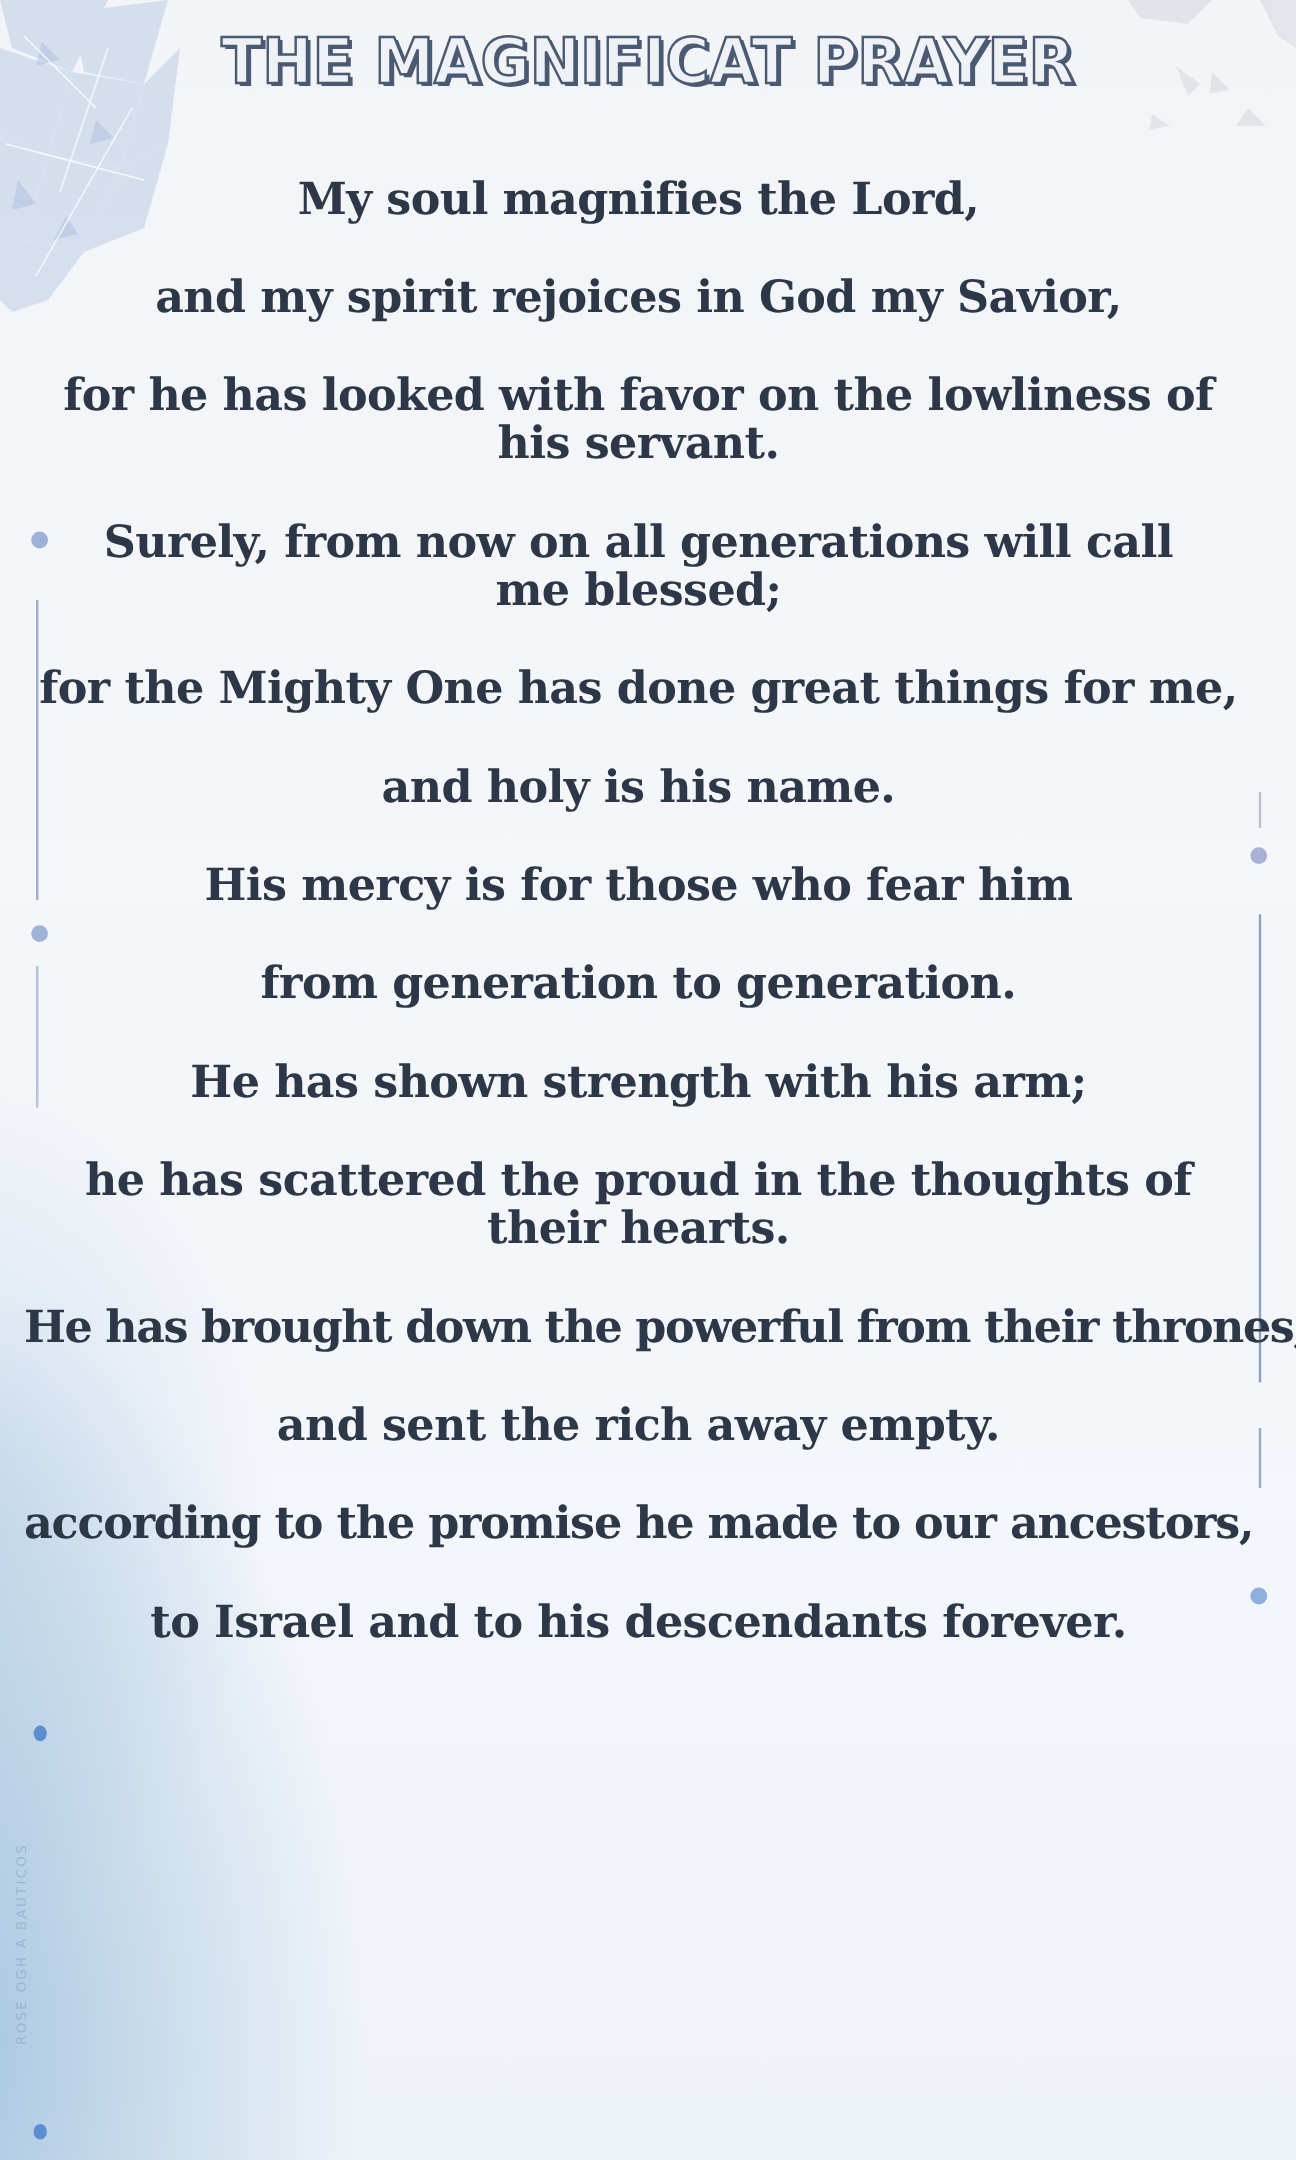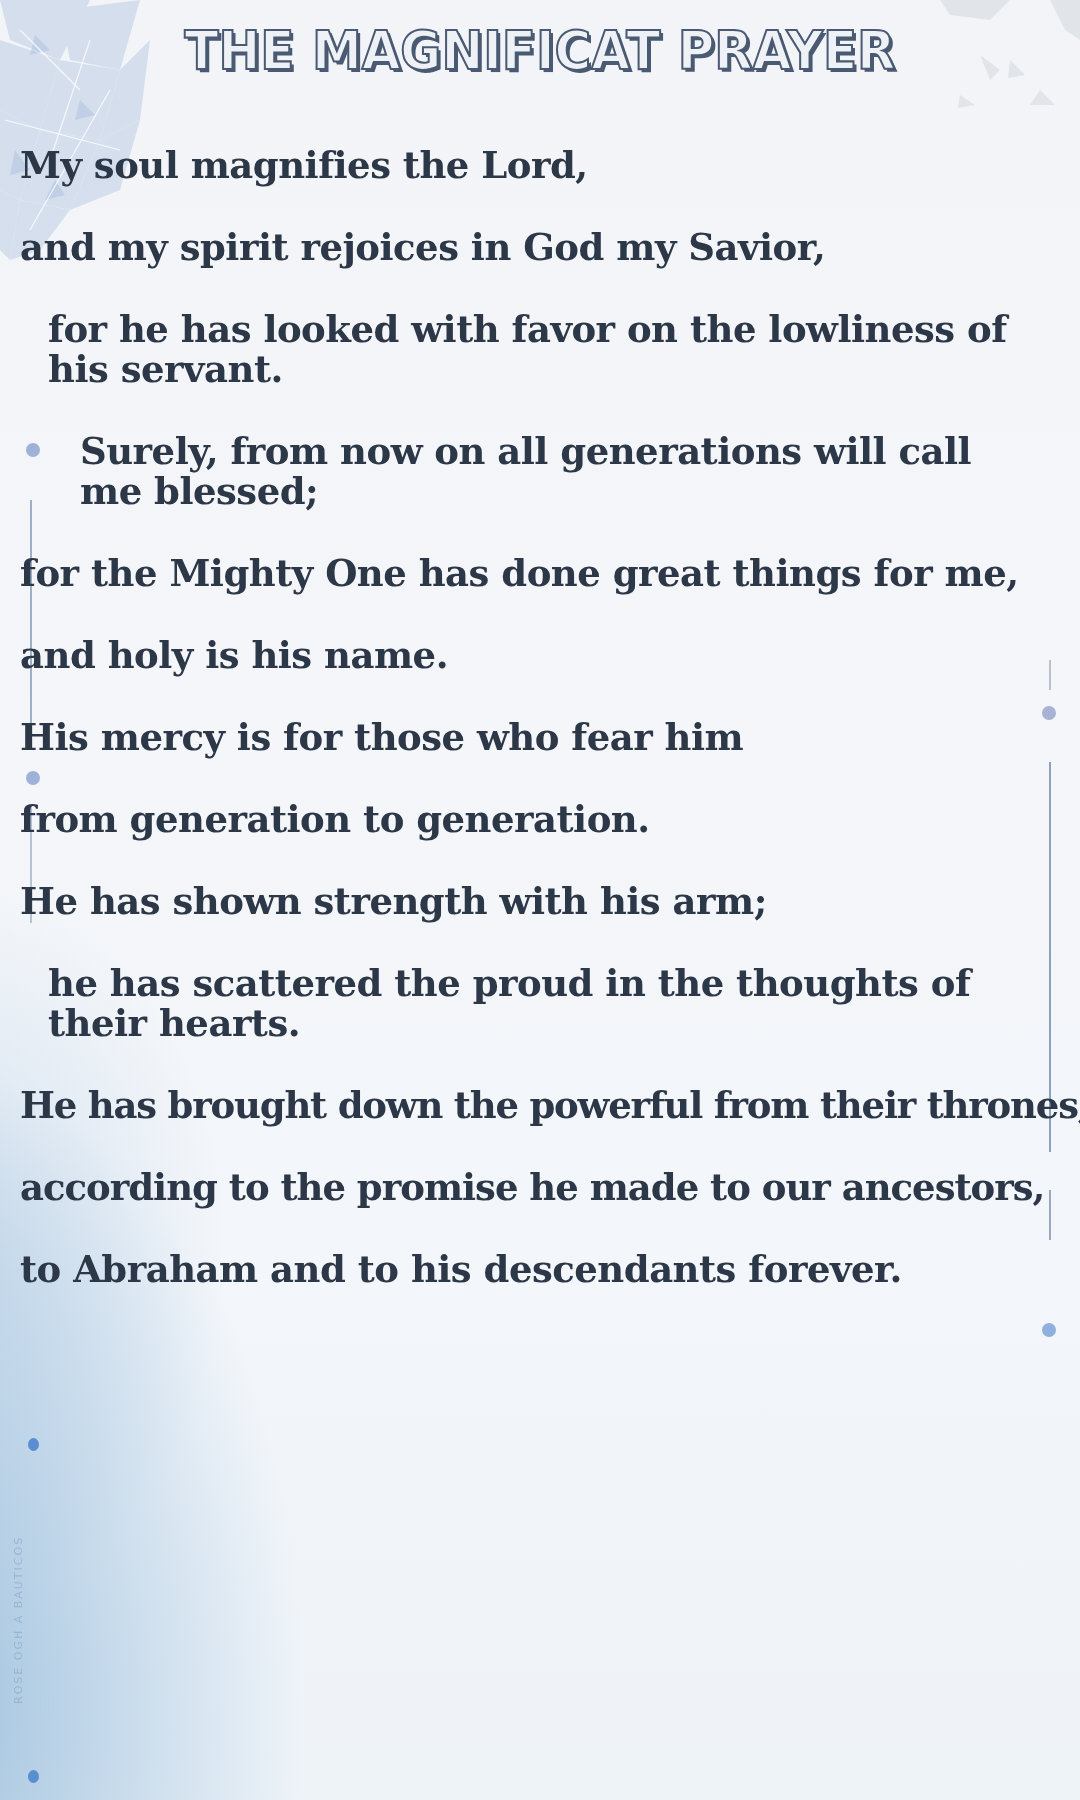--- a/index.html
+++ b/index.html
@@ -33,21 +33,21 @@
       letter-spacing: 0px;
       color: #eef1f5;
       -webkit-text-stroke: 2px #4a5a72;
       text-shadow: 3px 3px 0 #4a5a72;
       transform: scaleY(1.05);
     }
     .prayer {
       position: absolute;
       left: 20px; right: 36px;
       top: 145px;
-      text-align: left;
+      text-align: center;
       color: #2c3748;
     }
     .line {
       font-weight: bold;
       font-size: 37px;
       line-height: 40px;
       margin: 0 0 42px 0;
       letter-spacing: -0.5px;
     }
     .line.wrap { margin-bottom: 42px; }
@@ -130,15 +130,16 @@
   <p class="line">and my spirit rejoices in God my Savior,</p>
   <p class="line wrap" style="padding:0 28px;">for he has looked with favor on the lowliness of his servant.</p>
   <p class="line wrap" style="padding:0 60px;">Surely, from now on all generations will call me blessed;</p>
   <p class="line">for the Mighty One has done great things for me,</p>
   <p class="line">and holy is his name.</p>
   <p class="line">His mercy is for those who fear him</p>
   <p class="line">from generation to generation.</p>
   <p class="line">He has shown strength with his arm;</p>
   <p class="line wrap" style="padding:0 28px;margin-top:36px;">he has scattered the proud in the thoughts of their hearts.</p>
   <p class="line" style="white-space:nowrap; letter-spacing:-1.2px;">He has brought down the powerful from their thrones,</p>
+  <p class="line">and sent the rich away empty.</p>
   <p class="line" style="white-space:nowrap; letter-spacing:-1px;">according to the promise he made to our ancestors,</p>
-  <p class="line">to Abraham and to his descendants forever.</p>
+  <p class="line">to Israel and to his descendants forever.</p>
 </div>
 
 </body></html>

